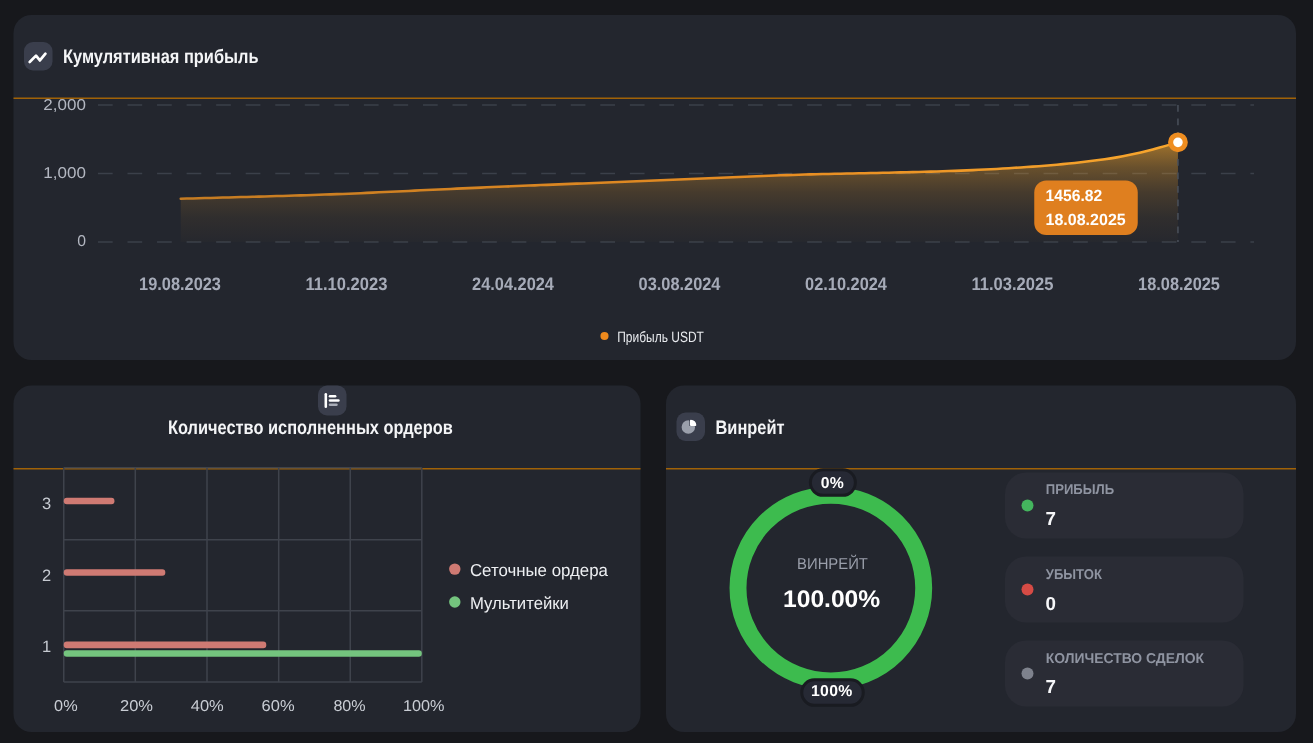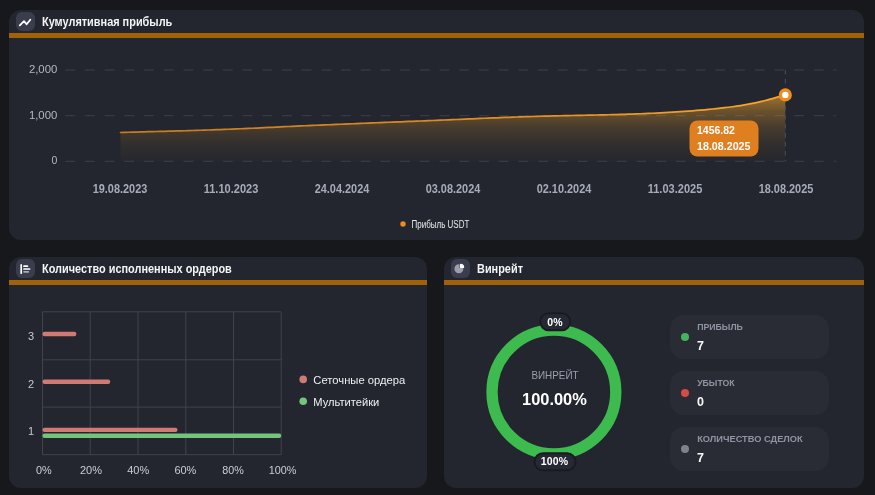--- a/index.html
+++ b/index.html
@@ -1,37 +1,37 @@
 <!DOCTYPE html>
 <html><head><meta charset="utf-8">
 <style>
 * { margin:0; padding:0; box-sizing:border-box; }
 html,body { width:875px; height:495px; background:#17181c; font-family:"Liberation Sans", sans-serif; position:relative; overflow:hidden; }
 .panel { position:absolute; background:#23262e; border-radius:12px; }
-.hdr { position:absolute; display:flex; align-items:center; padding-left:6.5px; border-bottom:5px solid #a16207; height:28px; }
+.hdr { position:absolute; display:flex; align-items:center; padding-left:6.5px; border-bottom:1px solid #a16207; height:56px; }
 .ico { width:19.5px; height:19.5px; background:#3a3e4c; border-radius:6px; display:flex; align-items:center; justify-content:center; flex:none; }
 .ttl { color:#f4f5f7; font-size:13px; font-weight:700; margin-left:7px; transform:scaleX(0.84); transform-origin:left center; white-space:nowrap; }
 .badge { position:absolute; background:#262934; border:2.5px solid #191b21; border-radius:10px; color:#fff; font-size:10.5px; font-weight:700; display:flex; align-items:center; justify-content:center; transform:translate(-50%,-50%); letter-spacing:0.2px; }
 .card { position:absolute; left:670px; width:159px; height:44px; background:#2a2c35; border-radius:14px; }
 .dot { position:absolute; border-radius:50%; transform:translate(-50%,-50%); }
 </style></head>
 <body>
 <div class="panel" style="left:9px; top:10px; width:855px; height:230px;"></div>
 <div class="panel" style="left:9px; top:257px; width:418px; height:231px;"></div>
 <div class="panel" style="left:444px; top:257px; width:420px; height:231px;"></div>
 
 <div class="hdr" style="left:9px; top:10px; width:855px;">
   <div class="ico">
       <svg width="14" height="14" viewBox="0 0 14 14">
         <polyline points="1.8,10.3 6,6.1 8.6,9.3 12.3,4.8" fill="none" stroke="#fff" stroke-width="1.8" stroke-linecap="round" stroke-linejoin="round"></polyline>
       </svg>
     </div>
   <div class="ttl">Кумулятивная прибыль</div>
 </div>
-<div class="hdr" style="left:9px; top:257px; width:418px;">
+<div class="hdr" style="left:9px; top:257px; width:418px;flex-direction:column;">
   <div class="ico">
       <svg width="14" height="14" viewBox="0 0 14 14">
         <g stroke="#fff" stroke-width="1.7" stroke-linecap="round">
           <line x1="3.2" y1="2.8" x2="3.2" y2="11.2"></line>
           <line x1="6" y1="4.2" x2="9.4" y2="4.2"></line>
           <line x1="6" y1="7" x2="11.6" y2="7"></line>
           <line x1="6" y1="9.8" x2="10.3" y2="9.8" stroke="#a9adb8"></line>
         </g>
       </svg>
     </div>

